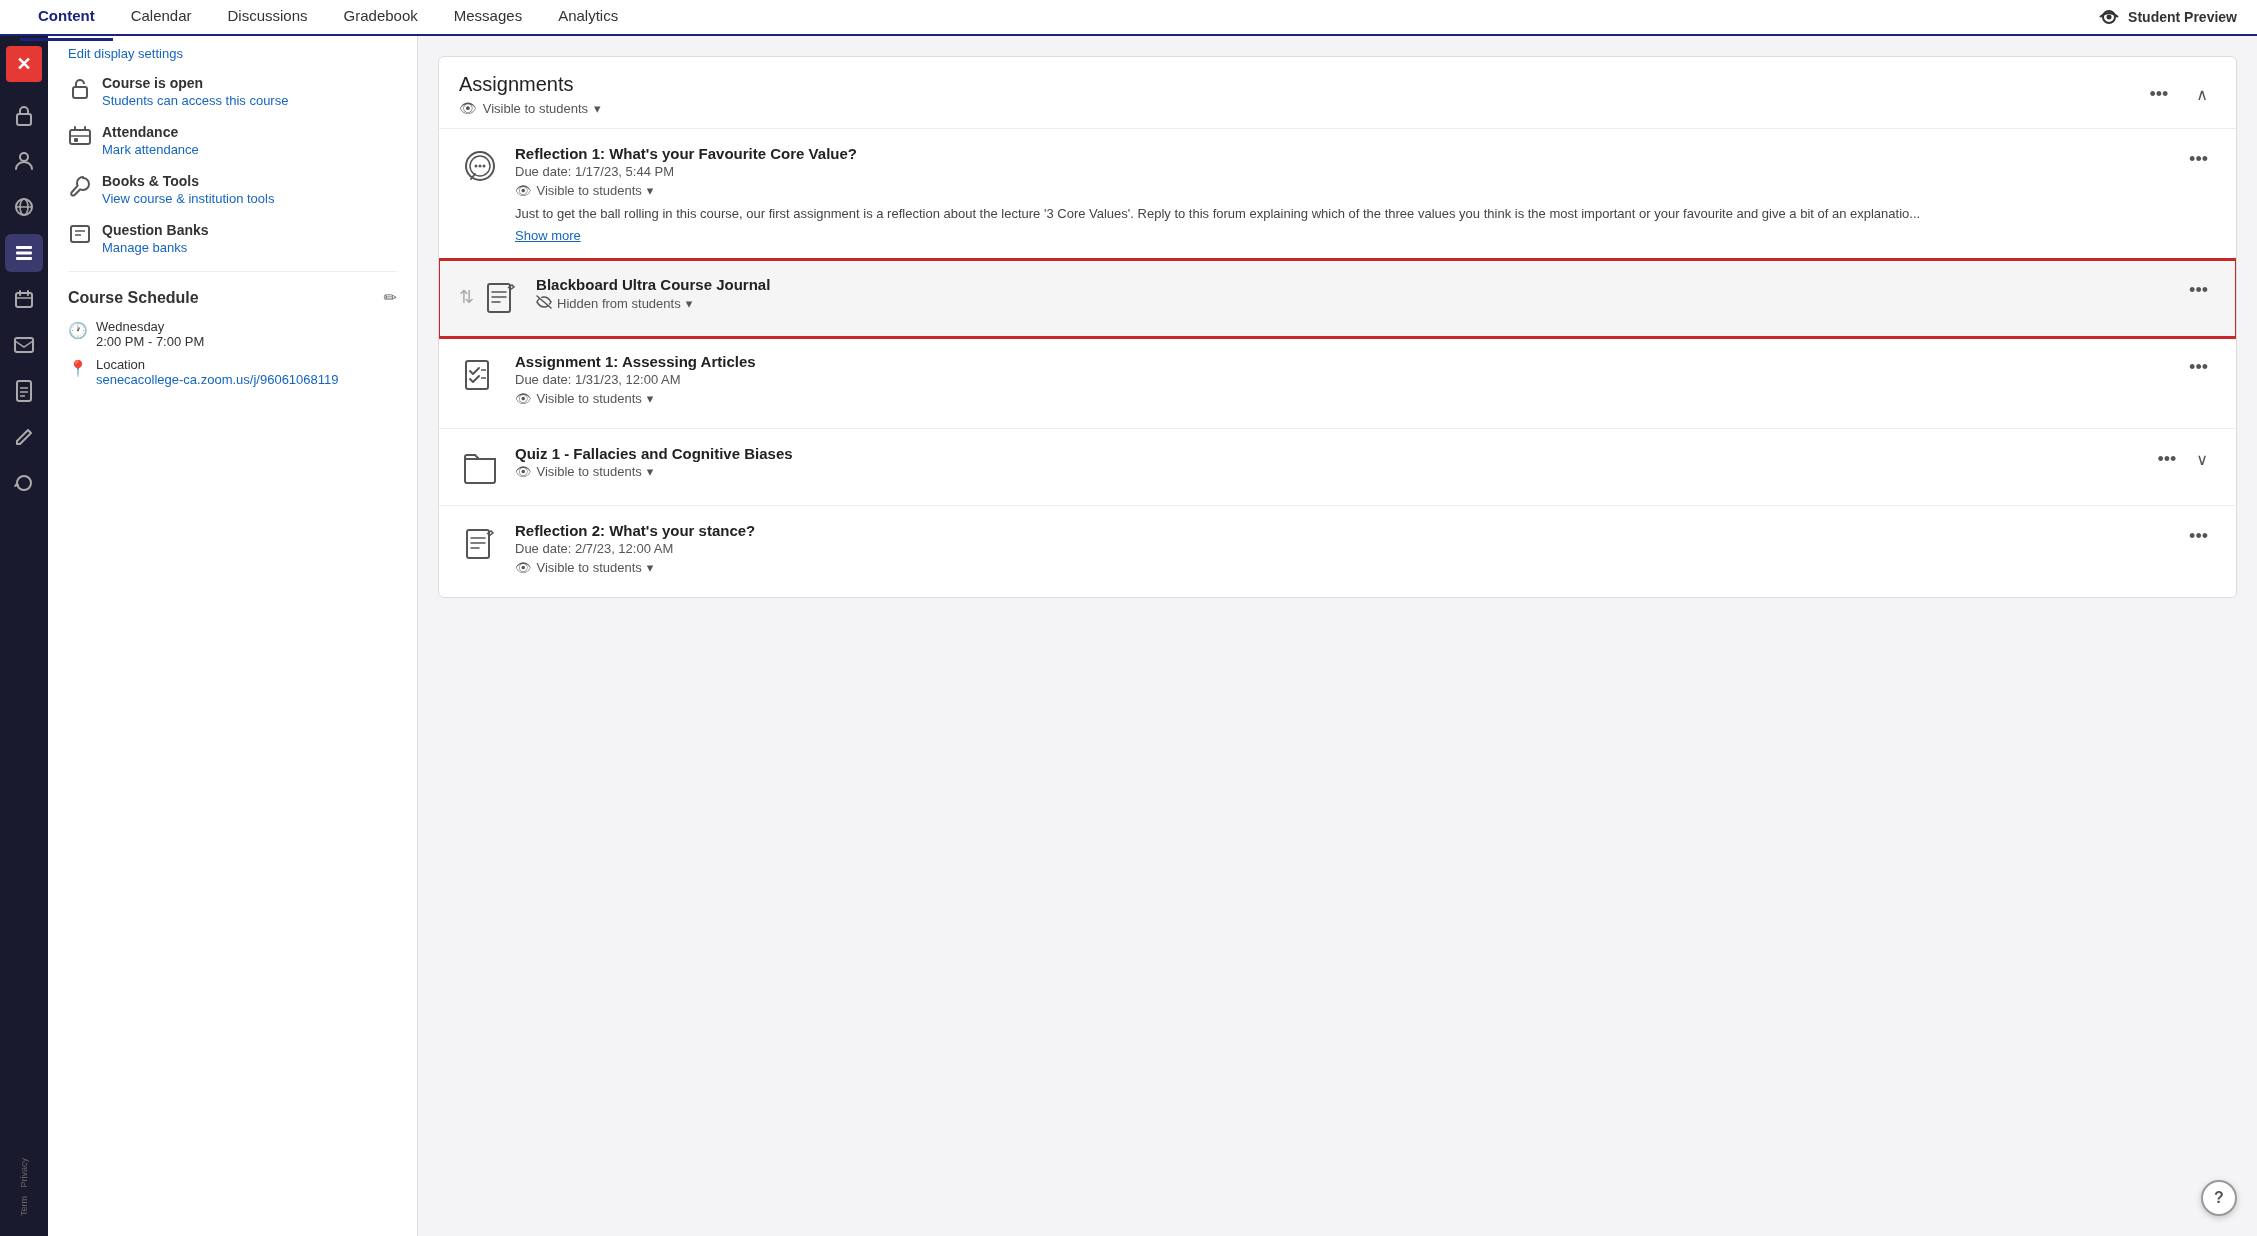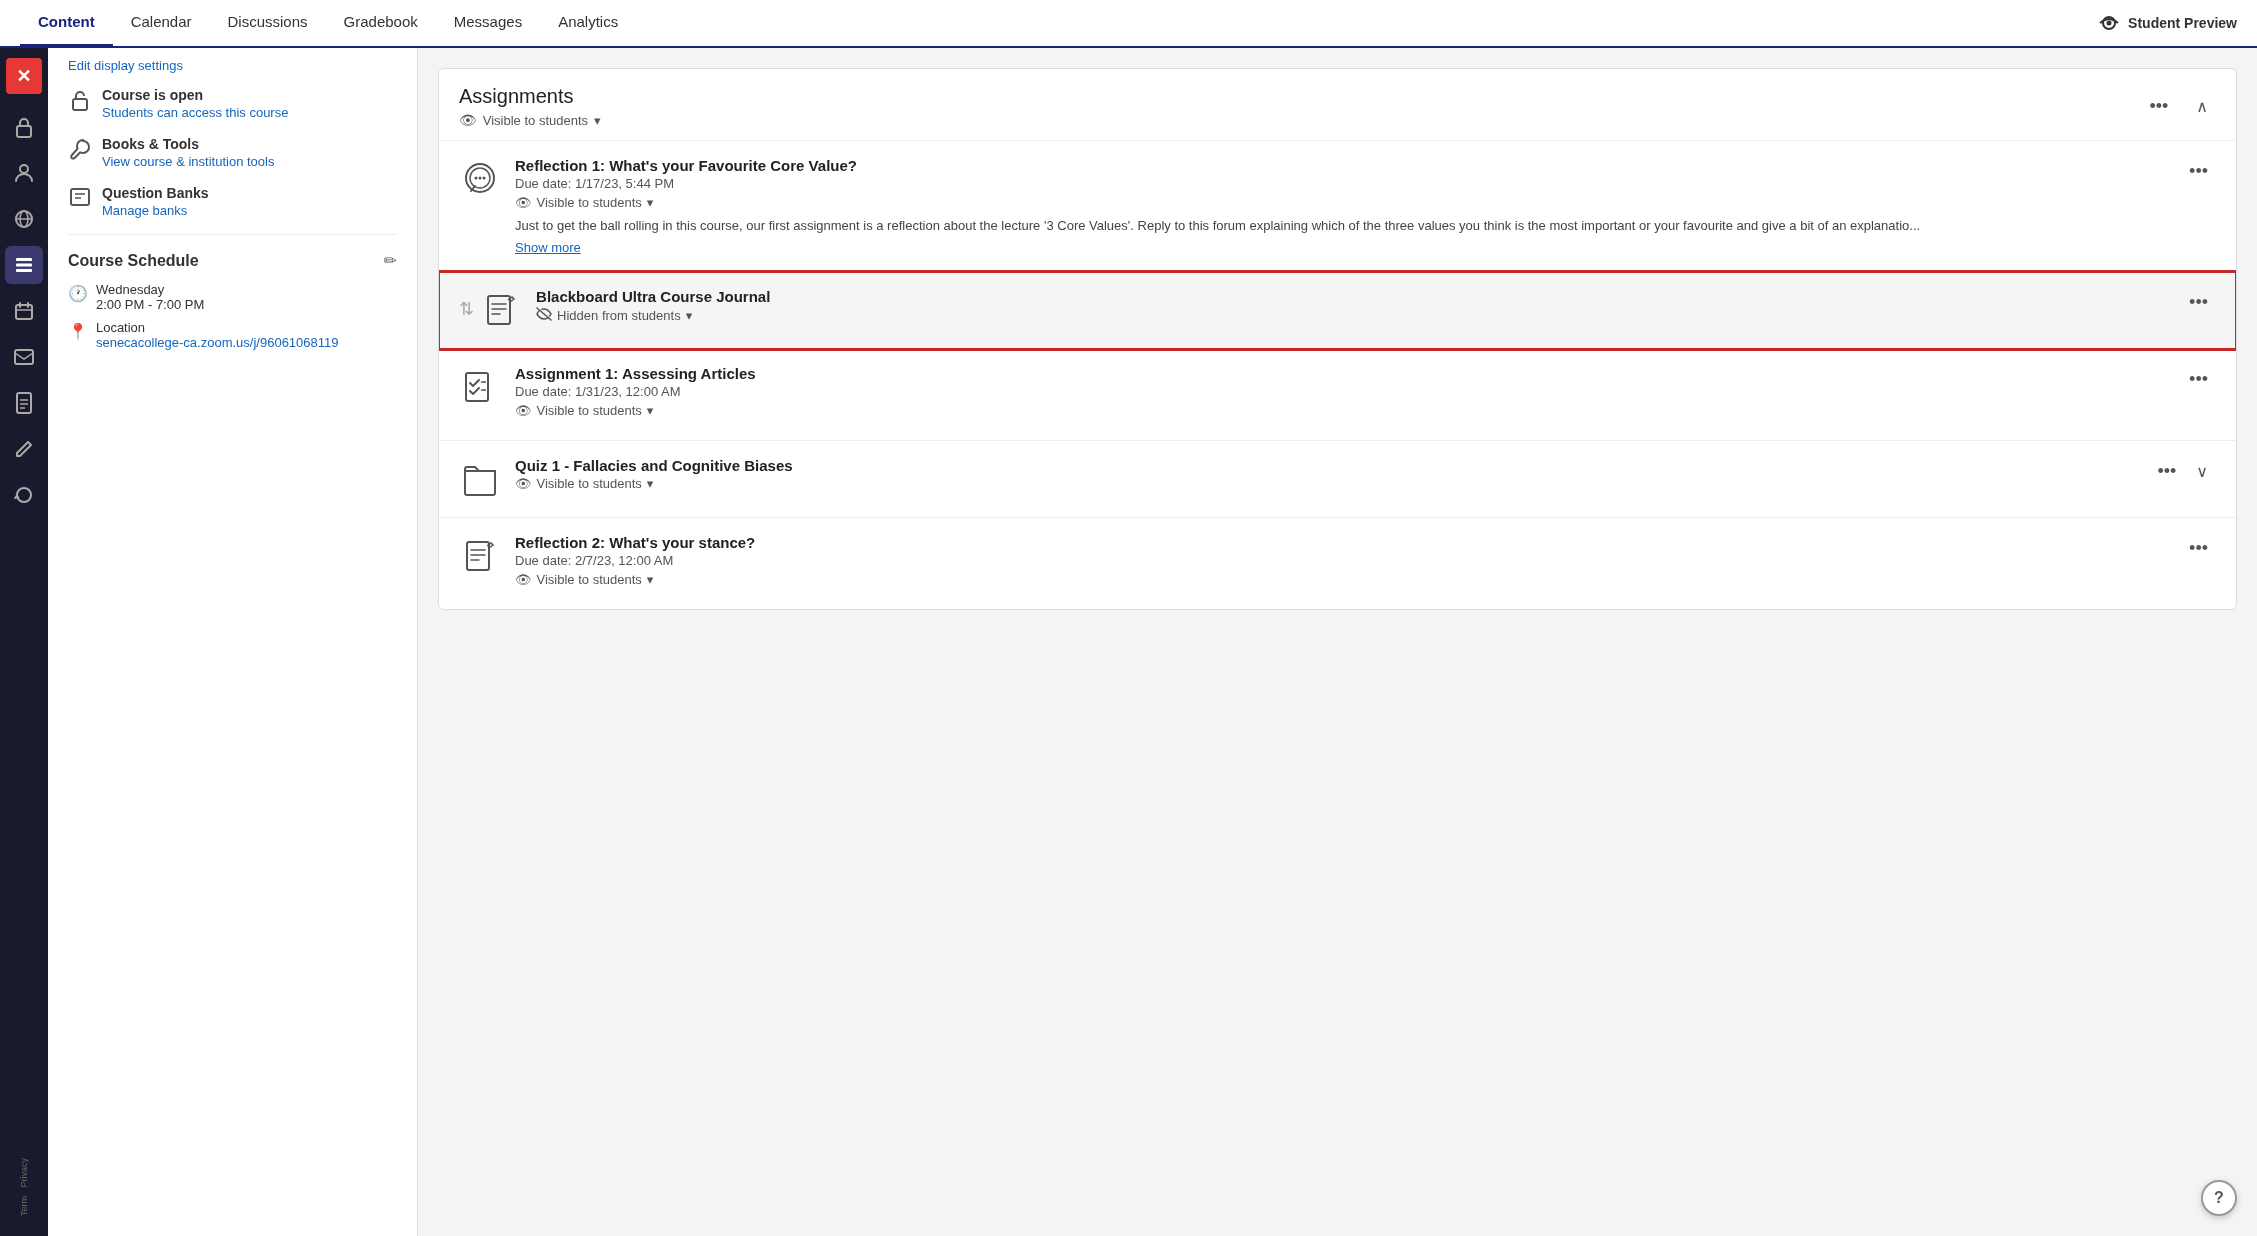--- a/index.html
+++ b/index.html
@@ -5,21 +5,21 @@
     * { box-sizing: border-box; margin: 0; padding: 0; }
     body { font-family: -apple-system, BlinkMacSystemFont, 'Segoe UI', Arial, sans-serif; background: #f0f0f0; display: flex; flex-direction: column; height: 100vh; overflow: hidden; }
 
     
     .top-nav {
       background: #fff;
       border-bottom: 2px solid #1a237e;
       display: flex;
       align-items: center;
       padding: 0 20px;
-      height: 48px;
+      height: 36px;
       z-index: 10;
       flex-shrink: 0;
     }
     .top-nav-tabs {
       display: flex;
       gap: 0;
       flex: 1;
     }
     .top-nav-tab {
       padding: 14px 18px;
@@ -420,20 +420,34 @@
             <rect x="3" y="10" width="14" height="11" rx="2" stroke="#555" stroke-width="2"></rect>
             <path d="M6 10V7a4 4 0 018 0" stroke="#555" stroke-width="2"></path>
           </svg>
       </div>
       <div class="menu-item-content">
         <div class="menu-item-title">Course is open</div>
         <a class="course-menu-link">Students can access this course</a>
       </div>
     </div>
 
+    <div class="menu-item">
+      <div class="menu-item-icon">
+        <svg width="22" height="20" viewBox="0 0 22 20" fill="none">
+            <rect x="1" y="4" width="20" height="14" rx="2" stroke="#555" stroke-width="2"></rect>
+            <path d="M6 1v3M16 1v3" stroke="#555" stroke-width="2" stroke-linecap="round"></path>
+            <line x1="1" y1="10" x2="21" y2="10" stroke="#555" stroke-width="1.5"></line>
+            <rect x="5" y="12" width="4" height="4" rx="1" fill="#555"></rect>
+          </svg>
+      </div>
+      <div class="menu-item-content">
+        <div class="menu-item-title">Attendance</div>
+        <a class="course-menu-link">Mark attendance</a>
+      </div>
+    </div>
 
 
     <div class="menu-item">
       <div class="menu-item-icon">
         <svg width="22" height="22" viewBox="0 0 22 22" fill="none">
             <path d="M14 2a6 6 0 00-6 6c0 1 .2 1.9.6 2.7L3 17a2 2 0 102.8 2.8l5.5-5.5c.8.4 1.7.7 2.7.7a6 6 0 000-12z" stroke="#555" stroke-width="2" stroke-linejoin="round"></path>
           </svg>
       </div>
       <div class="menu-item-content">
         <div class="menu-item-title">Books &amp; Tools</div>

